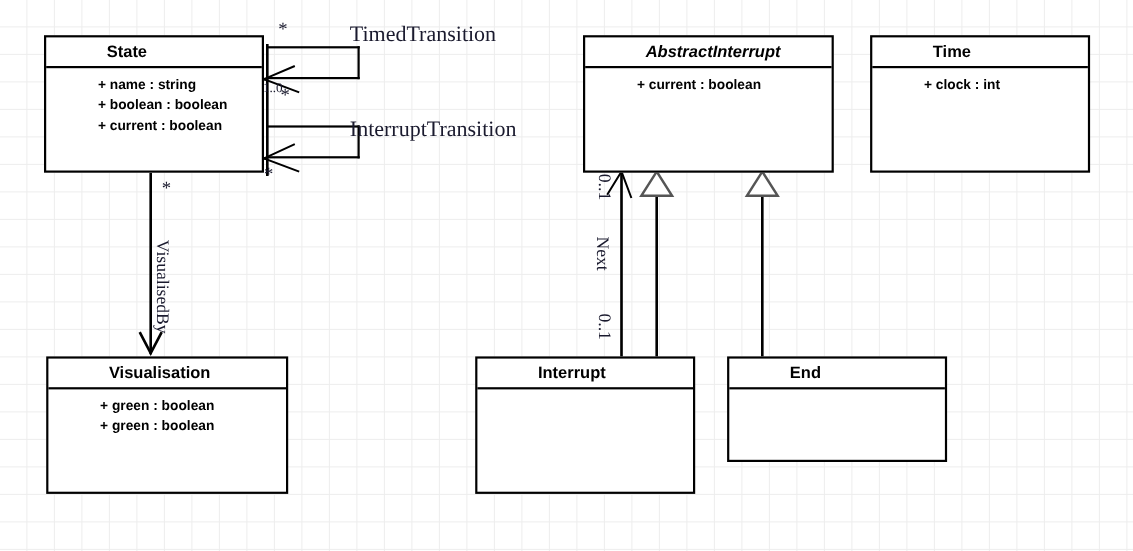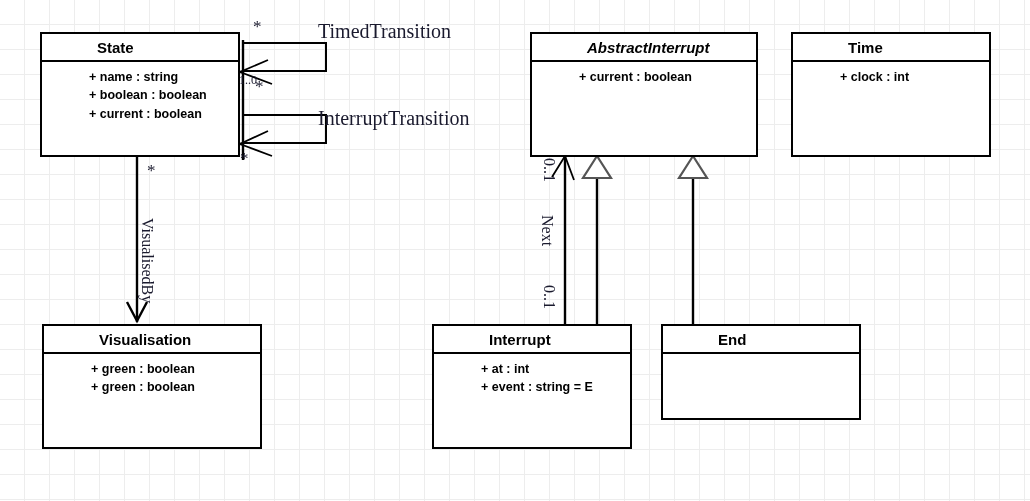--- a/index.html
+++ b/index.html
@@ -144,24 +144,20 @@
     <div class="uml-sep"></div>
     <div class="uml-attrs">
       <div class="uml-attr">+ green : boolean</div>
       <div class="uml-attr">+ green : boolean</div>
     </div>
   </div>
 
   <div class="uml-class" style="left:432px;top:324px;width:200px;height:125px;">
     <div class="uml-name">Interrupt</div>
     <div class="uml-sep"></div>
-    <div class="uml-attrs">
-      <div class="uml-attr">+ at : int</div>
-      <div class="uml-attr">+ event : string = E</div>
-    </div>
   </div>
 
   <div class="uml-class" style="left:661px;top:324px;width:200px;height:96px;">
     <div class="uml-name">End</div>
     <div class="uml-sep"></div>
     <div class="uml-attrs"></div>
   </div>
 
   <div class="open-box" style="left:243px;top:42px;width:84px;height:30px;"></div>
   <div class="open-box" style="left:243px;top:114px;width:84px;height:30px;"></div>

